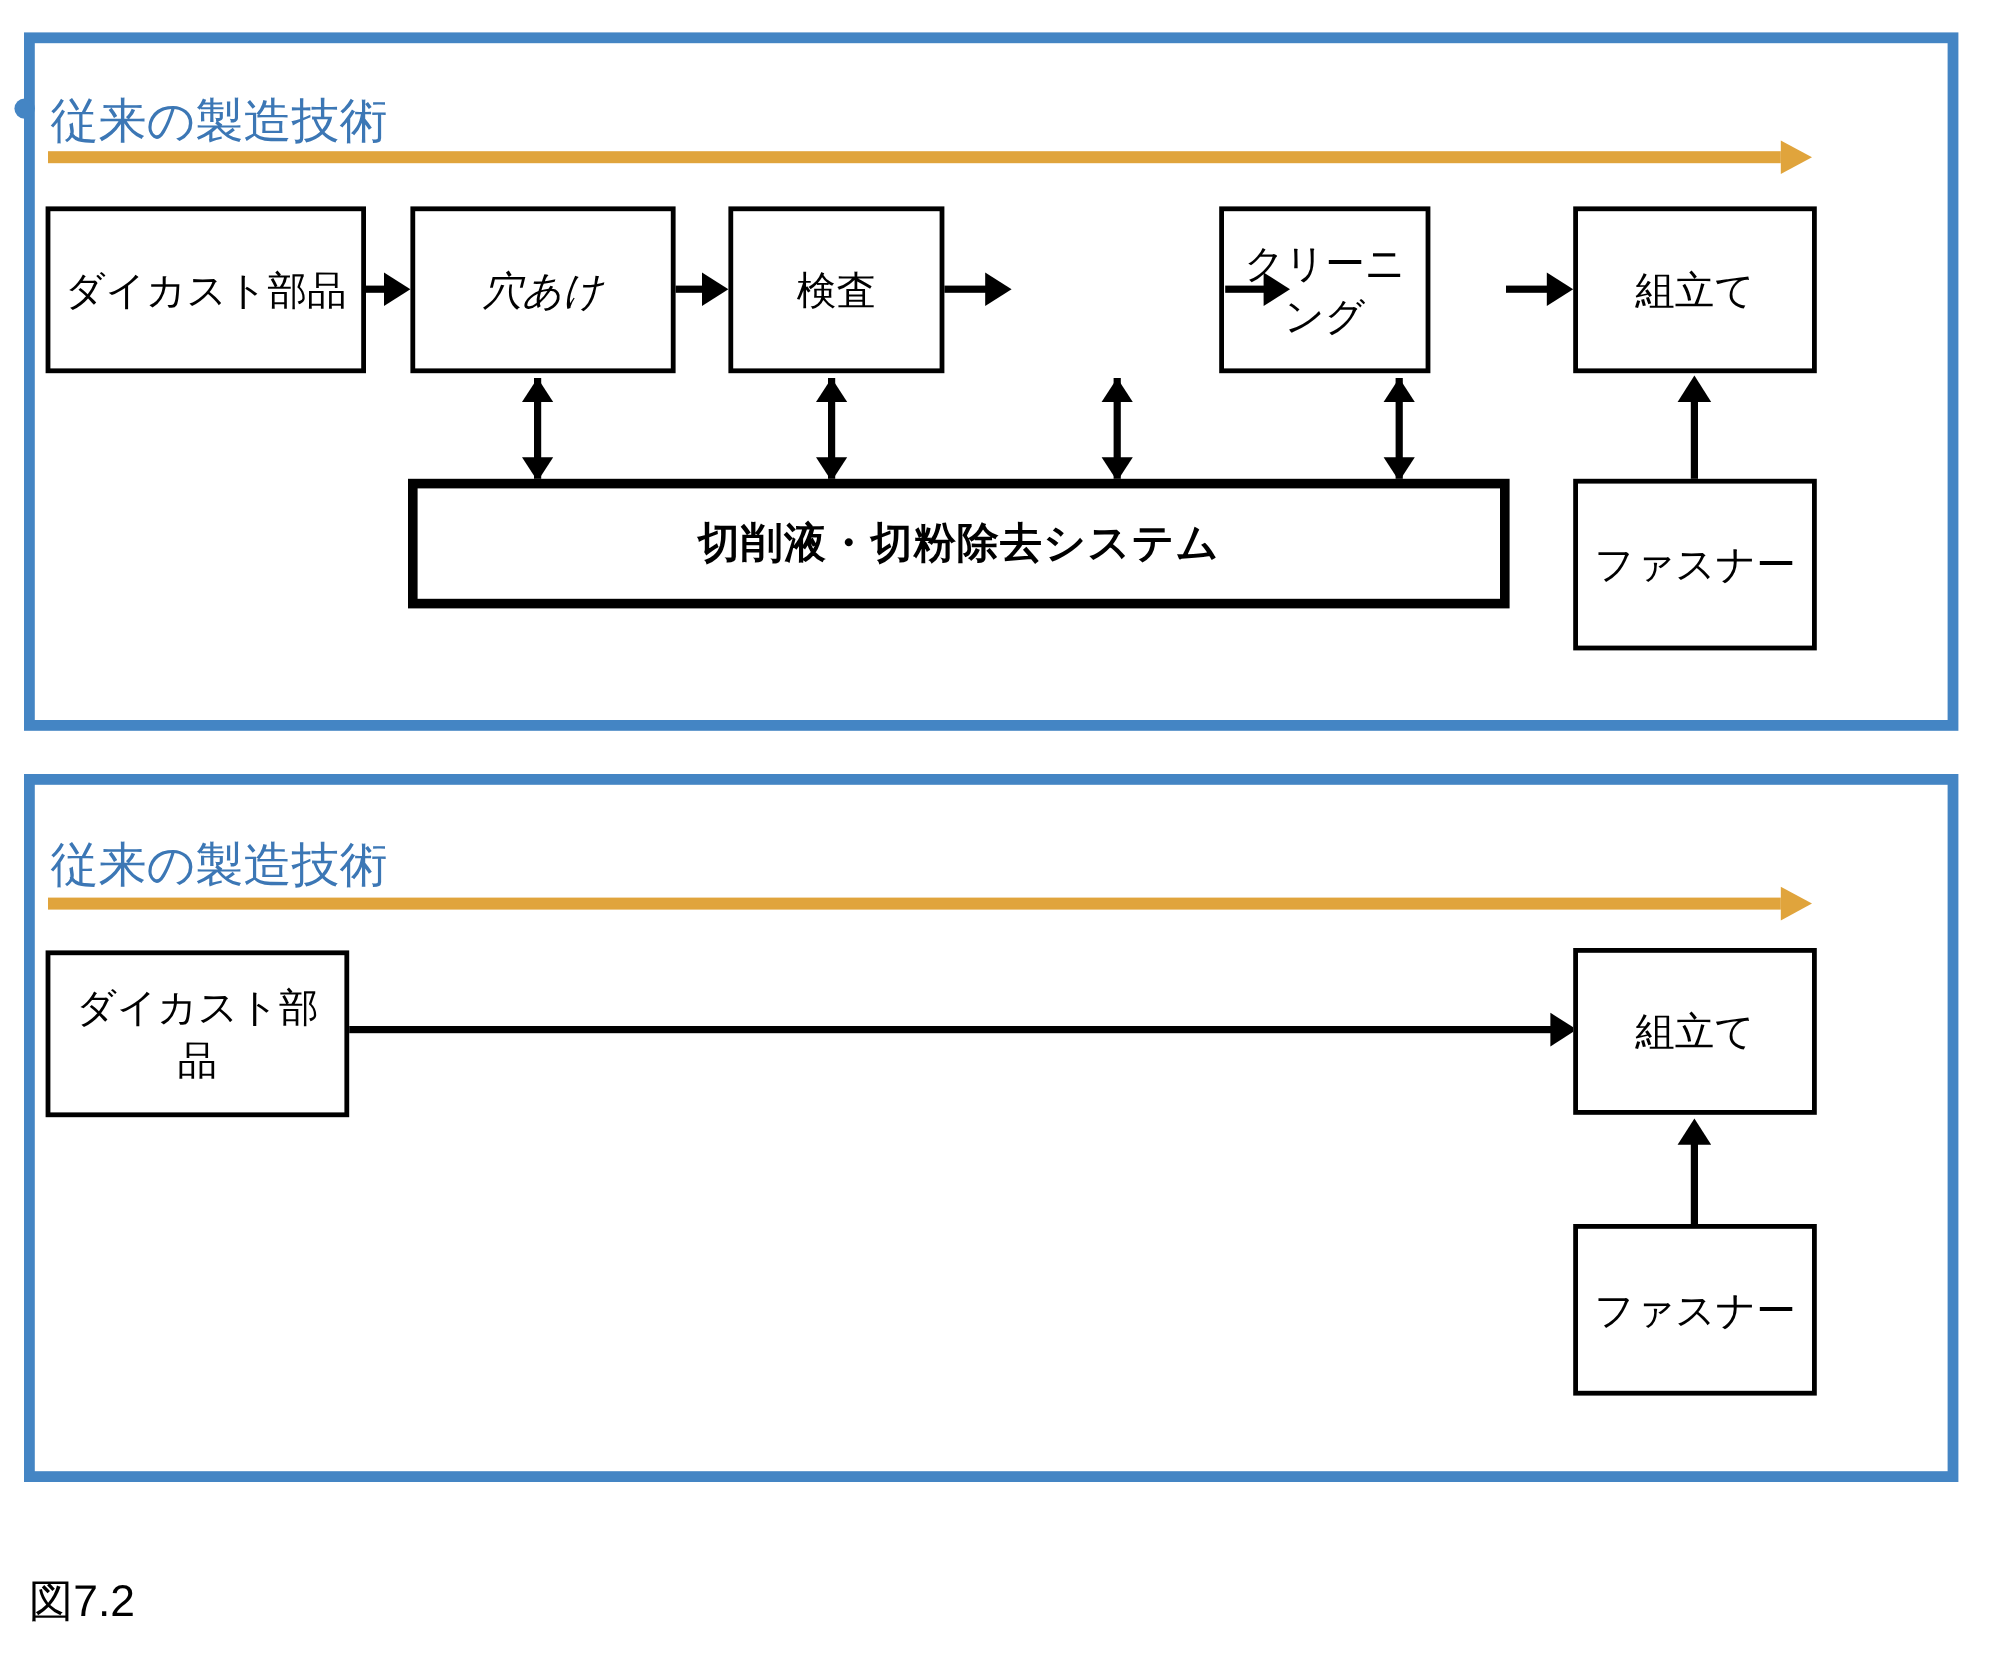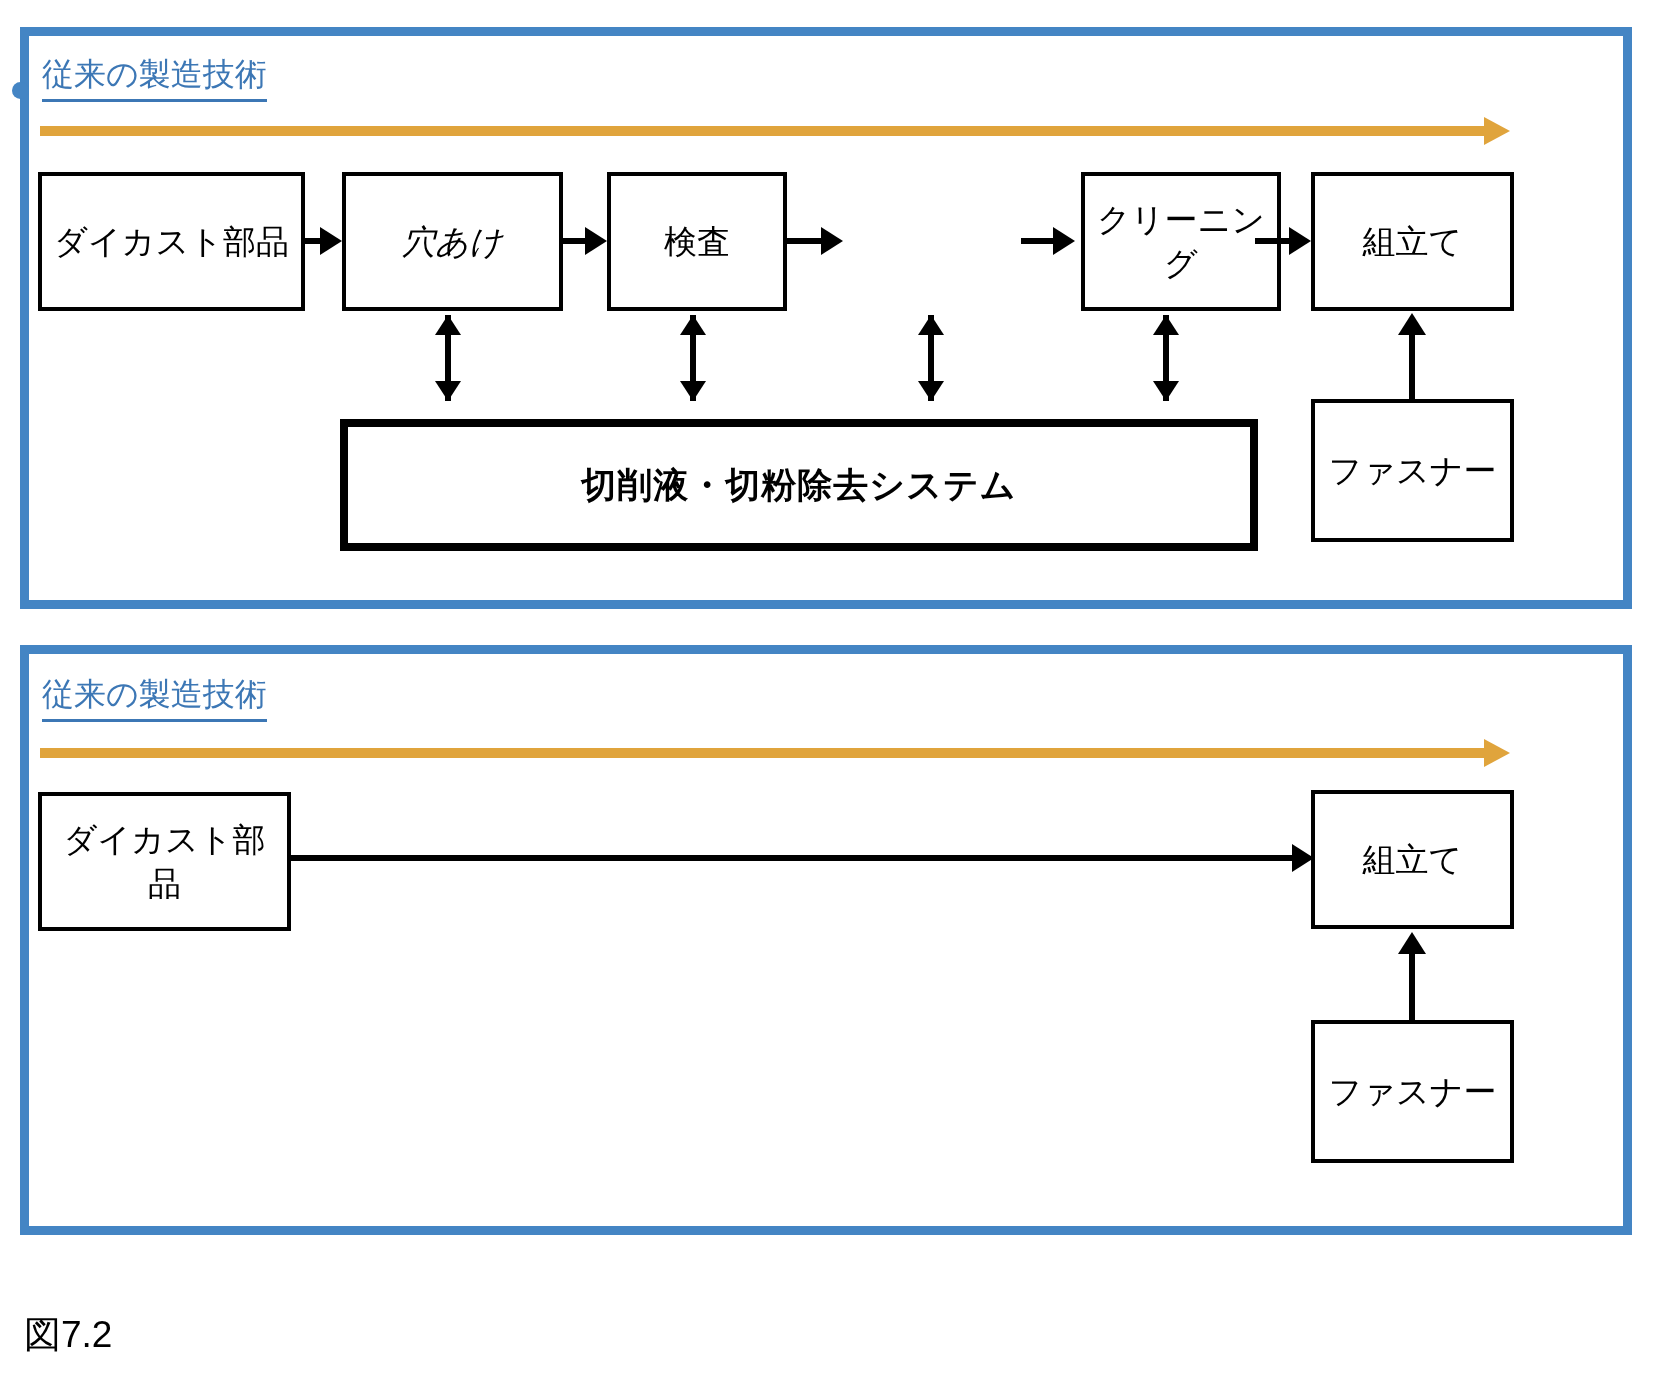--- a/index.html
+++ b/index.html
@@ -28,24 +28,25 @@
     background: #ffffff;
     border: 9px solid #4485C4;
   }
   #panel-1 { left: 20px;  top: 27px;  width: 1612px; height: 582px; }
   #panel-2 { left: 20px;  top: 645px; width: 1612px; height: 590px; }
 
   
   .panel-title {
     position: absolute;
     color: #3C77B5;
-    font-size: 32px;
+    font-size: 40px;
     line-height: 1;
     white-space: nowrap;
     font-weight: 400;
+    margin-top: 23px;
   }
   .panel-title .title-text {
     display: inline-block;
     border-bottom: 3px solid #3C77B5;
     padding-bottom: 9px;
   }
   .bullet-dot {
     position: absolute;
     width: 17px; height: 17px;
     border-radius: 50%;
@@ -173,21 +174,21 @@
 
   <div class="pbox" style="left:342px; top:172px; width:221px; height:139px;font-style:italic;">
     <span>穴あけ</span>
   </div>
 
   <div class="pbox" style="left:607px; top:172px; width:180px; height:139px;text-align:center;">
     <span>検査</span>
   </div>
 
 
-  <div class="pbox" style="left:1081px; top:172px; width:200px; height:139px;">
+  <div class="pbox" style="left:1016px; top:172px; width:176px; height:139px;">
     <span>クリーニング</span>
   </div>
 
   <div class="pbox" style="left:1311px; top:172px; width:203px; height:139px;">
     <span>組立て</span>
   </div>
 
   <div class="h-arrow" style="left:305px; top:238px; width:37px;">
     <div class="shaft" style="width:17px;"></div>
     <div class="head" style="left:15px;"></div>
@@ -223,21 +224,21 @@
     <div class="shaft"></div>
     <div class="head-up"></div>
     <div class="head-down"></div>
   </div>
   <div class="v-arrow-both" style="left:1163px; top:315px; height:86px;">
     <div class="shaft"></div>
     <div class="head-up"></div>
     <div class="head-down"></div>
   </div>
 
-  <div class="pbox thick" style="left:340px; top:399px; width:918px; height:132px;margin-top:20px;">
+  <div class="pbox thick" style="left:340px; top:399px; width:918px; height:108px;">
     <span>切削液・切粉除去システム</span>
   </div>
 
   <div class="v-arrow-up" style="left:1409px; top:313px; height:88px;">
     <div class="shaft" style="height:72px;"></div>
     <div class="head"></div>
   </div>
   <div class="pbox" style="left:1311px; top:399px; width:203px; height:143px;">
     <span>ファスナー</span>
   </div>

